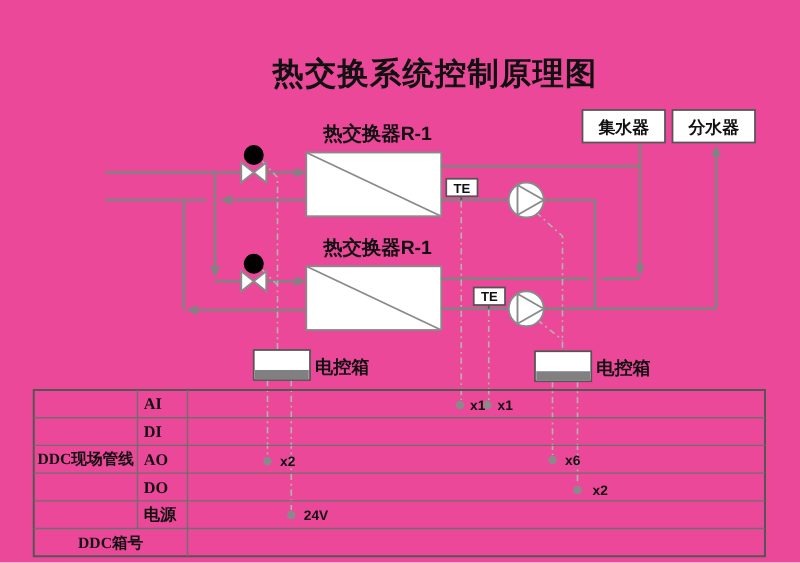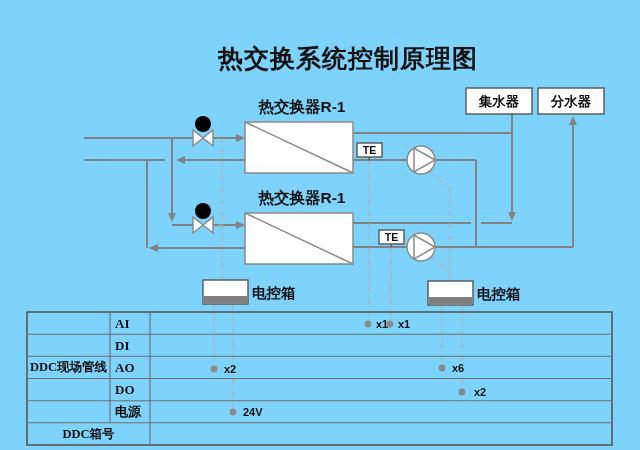--- a/index.html
+++ b/index.html
@@ -1,16 +1,16 @@
 <!DOCTYPE html>
 <html><head>
 <meta charset="utf-8">
 <style>
   html,body{margin:0;padding:0;background:#ffffff;}
-  #stage{position:relative;width:640px;height:450px;background:#7dd3fc;overflow:hidden;
+  #stage{position:relative;width:640px;height:450px;background:#ec4899;overflow:hidden;
          font-family:"Liberation Sans",sans-serif;}
   #title{position:absolute;top:42px;left:0;width:640px;text-align:center;
          transform:translateX(28px);font-family:"Liberation Serif",serif;
          font-weight:bold;font-size:25px;color:#111;letter-spacing:1px;}
   svg{position:absolute;top:0;left:0;}
   .pipe{stroke:#828282;stroke-width:2;fill:none;}
   .thin{stroke:#8a8a8a;stroke-width:1.5;fill:#ffffff;}
   .arrow{fill:#828282;stroke:none;}
   .ctrl{stroke:#b2b2b2;stroke-width:1.3;fill:none;stroke-dasharray:5 3 1.5 3;}
   .dot{fill:#8a8a8a;stroke:none;}

